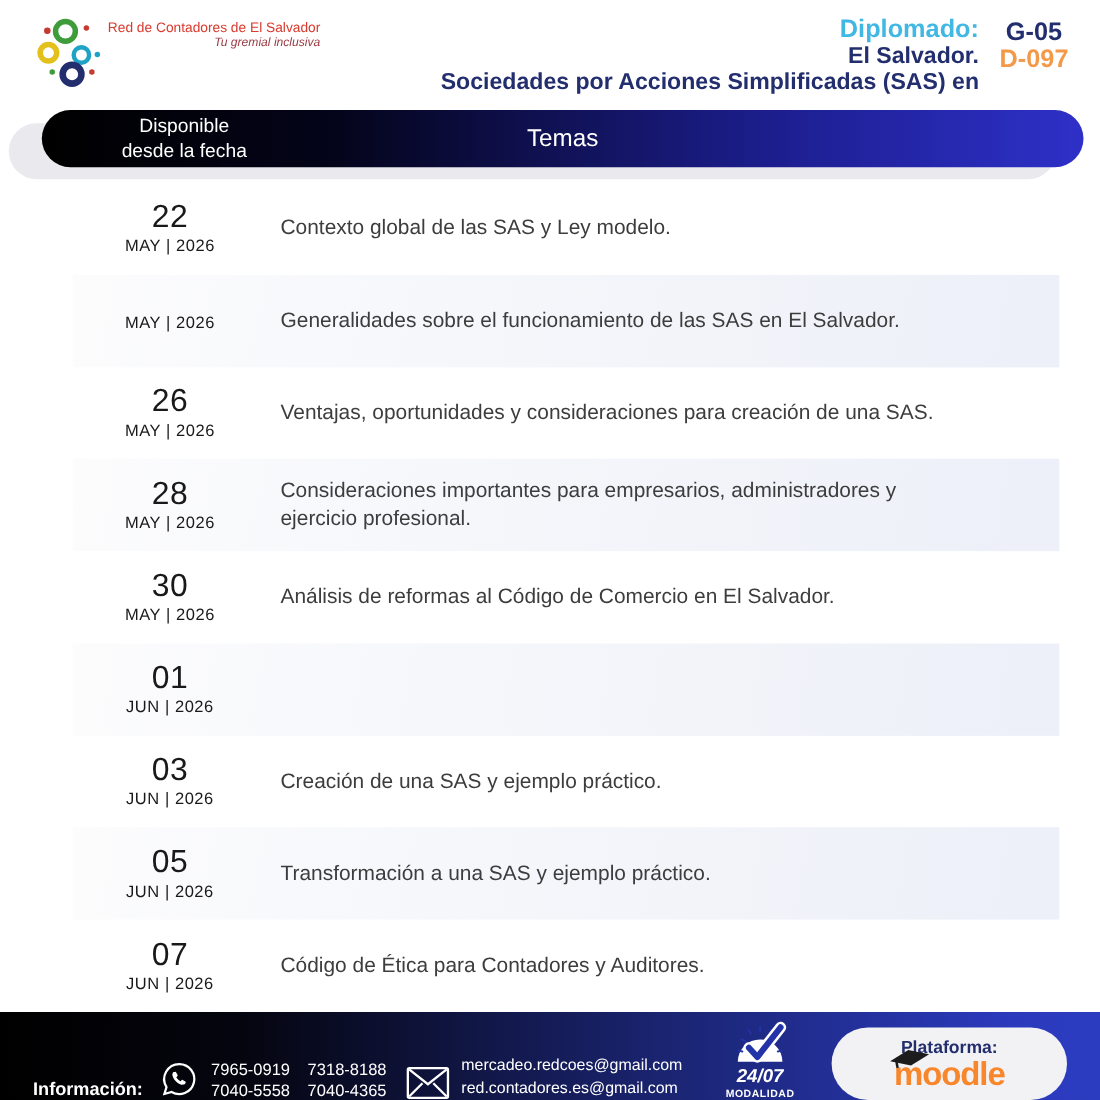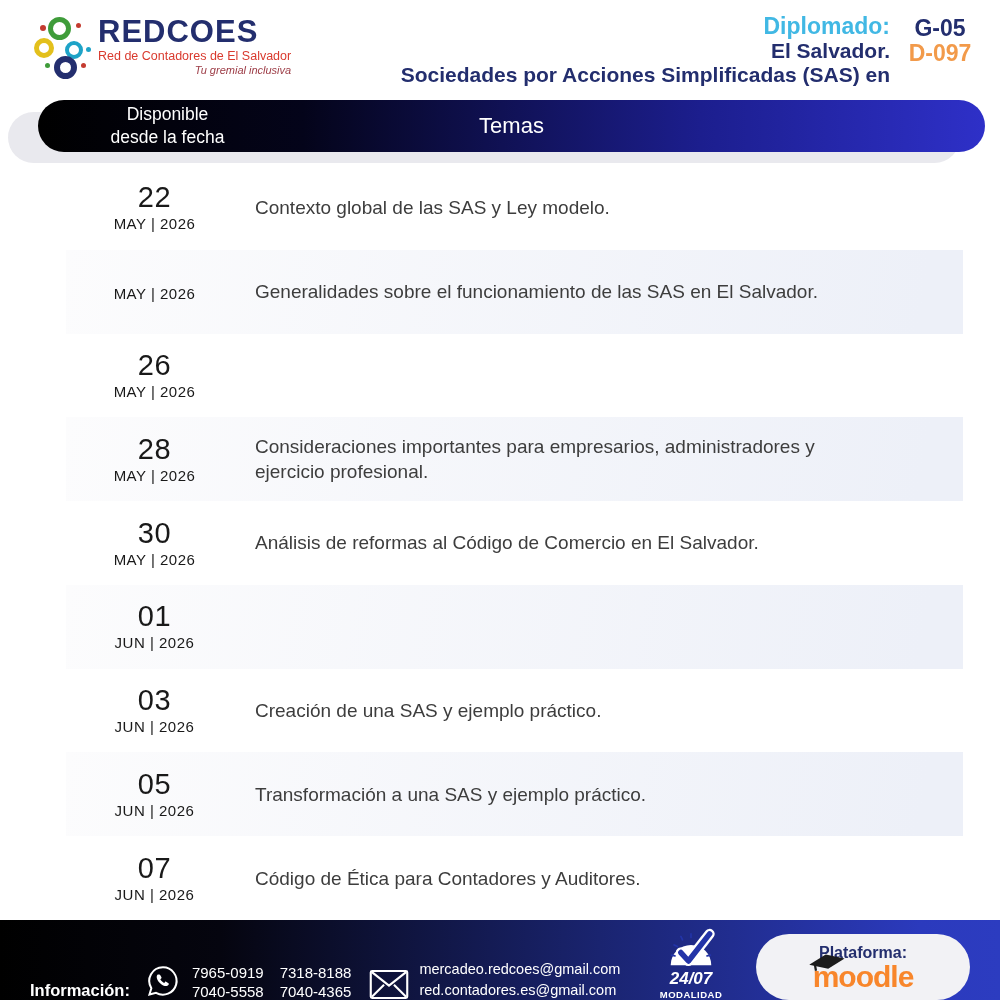--- a/index.html
+++ b/index.html
@@ -83,21 +83,20 @@
         <div class="ring yellow"></div>
         <div class="ring teal"></div>
         <div class="ring navy"></div>
         <div class="dot red1"></div>
         <div class="dot red2"></div>
         <div class="dot teal1"></div>
         <div class="dot green1"></div>
         <div class="dot red3"></div>
       </div>
       <div class="logo-text">
-        <div class="logo-name">REDCOES</div>
         <div class="logo-sub">Red de Contadores de El Salvador</div>
         <div class="logo-tag">Tu gremial inclusiva</div>
       </div>
     </div>
     <div class="title-block">
       <div class="title-label">Diplomado:</div>
       <div class="title-main">
         <div>El Salvador.</div>
         <div>Sociedades por Acciones Simplificadas (SAS) en</div>
       </div>
@@ -133,20 +132,21 @@
         <div class="row-dateline">MAY | 2026</div>
       </div>
       <div class="topic-cell">Generalidades sobre el funcionamiento de las SAS en El Salvador.</div>
     </div>
 
     <div class="row">
       <div class="date-cell">
         <div class="row-day">26</div>
         <div class="row-dateline">MAY | 2026</div>
       </div>
+      <div class="topic-cell">Ventajas, oportunidades y consideraciones para creación de una SAS.</div>
     </div>
 
     <div class="row shaded">
       <div class="date-cell">
         <div class="row-day">28</div>
         <div class="row-dateline">MAY | 2026</div>
       </div>
       <div class="topic-cell">Consideraciones importantes para empresarios, administradores y
 ejercicio profesional.</div>
     </div>

